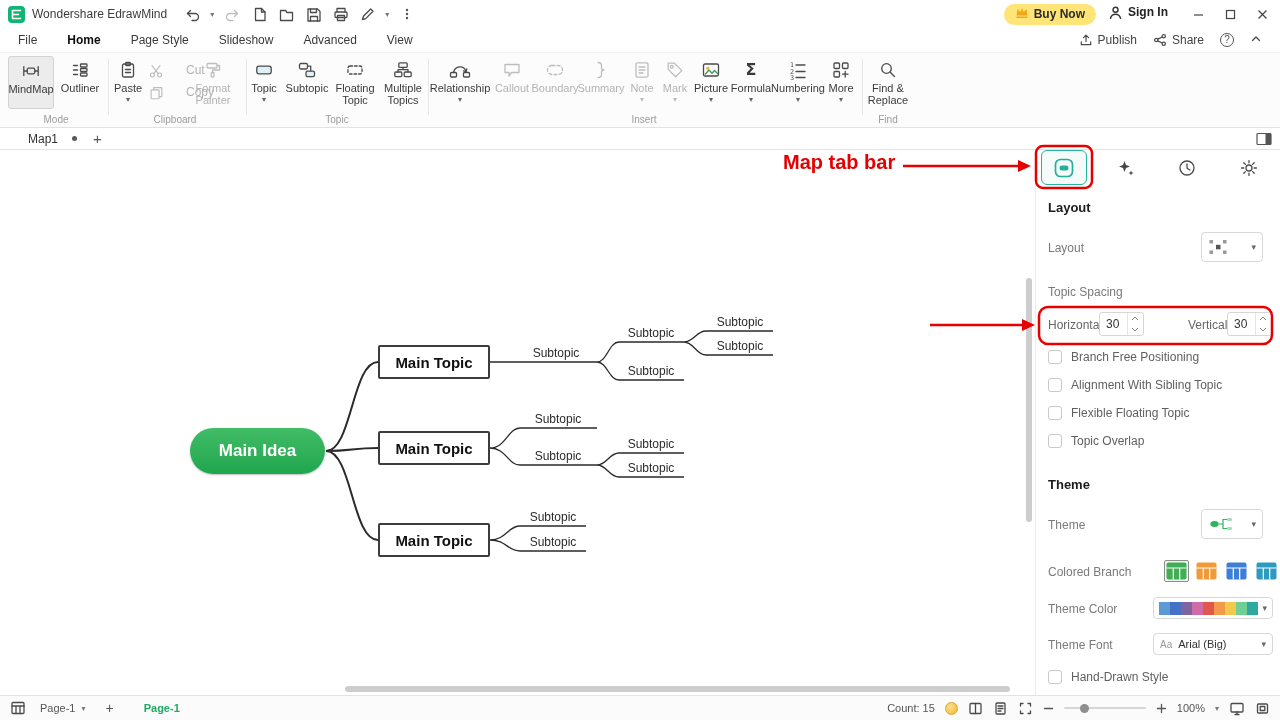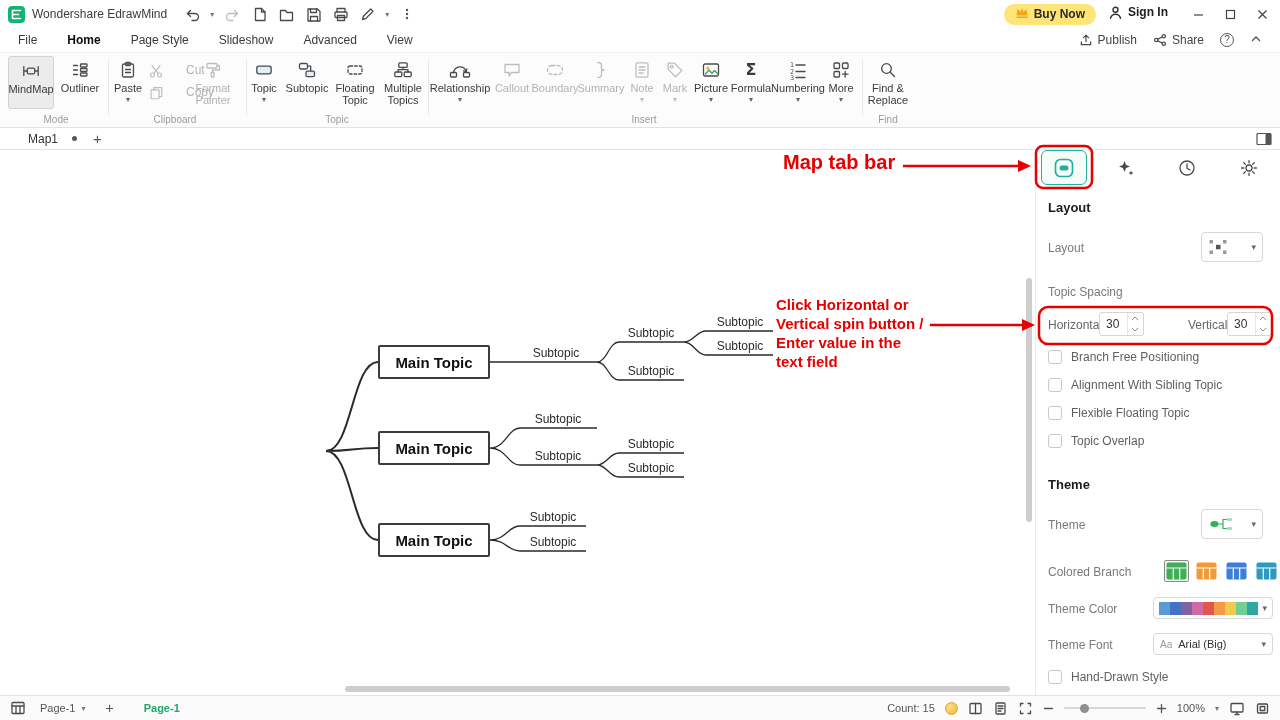--- a/index.html
+++ b/index.html
@@ -452,20 +452,21 @@
         </svg>
       </span>
   </div>
 
   <div class="canvas">
     <svg width="1035" height="545" style="position:absolute;left:0;top:0">
       <path d="M326 301C352 301 352 212 378 212M326 301C352 301 352 298 378 298M326 301C352 301 352 390 378 390" style="stroke:#2a2a2a;stroke-width:2;fill:none"></path>
       <path d="M490 212H597M597 212C607 212 609 192 619 192H684M597 212C607 212 609 230 619 230H684M684 192C694 192 696 181 706 181H773M684 192C694 192 696 205 706 205H773M490 298C506 298 508 278 520 278H597M490 298C506 298 508 315 520 315H597M597 315C607 315 609 303 619 303H684M597 315C607 315 609 327 619 327H684M490 390C506 390 508 376 520 376H586M490 390C506 390 508 401 520 401H586" style="stroke:#2a2a2a;stroke-width:1.3;fill:none"></path>
     </svg>
 
+    <div class="node-main-idea">Main Idea</div>
     <div class="node-topic" style="top:195px">Main Topic</div>
     <div class="node-topic" style="top:281px">Main Topic</div>
     <div class="node-topic" style="top:373px">Main Topic</div>
 
     <div class="subtopic" style="left:521px;top:196px">Subtopic</div>
     <div class="subtopic" style="left:616px;top:176px">Subtopic</div>
     <div class="subtopic" style="left:616px;top:214px">Subtopic</div>
     <div class="subtopic" style="left:705px;top:165px">Subtopic</div>
     <div class="subtopic" style="left:705px;top:189px">Subtopic</div>
     <div class="subtopic" style="left:523px;top:262px">Subtopic</div>
@@ -473,26 +474,20 @@
     <div class="subtopic" style="left:616px;top:287px">Subtopic</div>
     <div class="subtopic" style="left:616px;top:311px">Subtopic</div>
     <div class="subtopic" style="left:518px;top:360px">Subtopic</div>
     <div class="subtopic" style="left:518px;top:385px">Subtopic</div>
   </div>
 
   <div class="vscroll"></div>
   <div class="hscroll"></div>
 
   <div class="ann-title">Map tab bar</div>
-  <div class="ann-block">
-    <div>Click Horizontal or</div>
-    <div>Vertical spin button /</div>
-    <div>Enter value in the</div>
-    <div>text field</div>
-  </div>
 
   <div class="panel">
     <div class="ptab-active">
       <svg width="22" height="22" viewBox="0 0 22 22">
           <rect x="2.5" y="2.5" width="17" height="17" rx="5" style="fill:none;stroke:#23b09b;stroke-width:1.7"></rect>
           <rect x="6.5" y="8.5" width="9" height="5" rx="2.5" style="fill:#23b09b"></rect>
         </svg>
     </div>
     <div class="ptab" style="left:76px">
       <svg width="20" height="20" viewBox="0 0 20 20">

